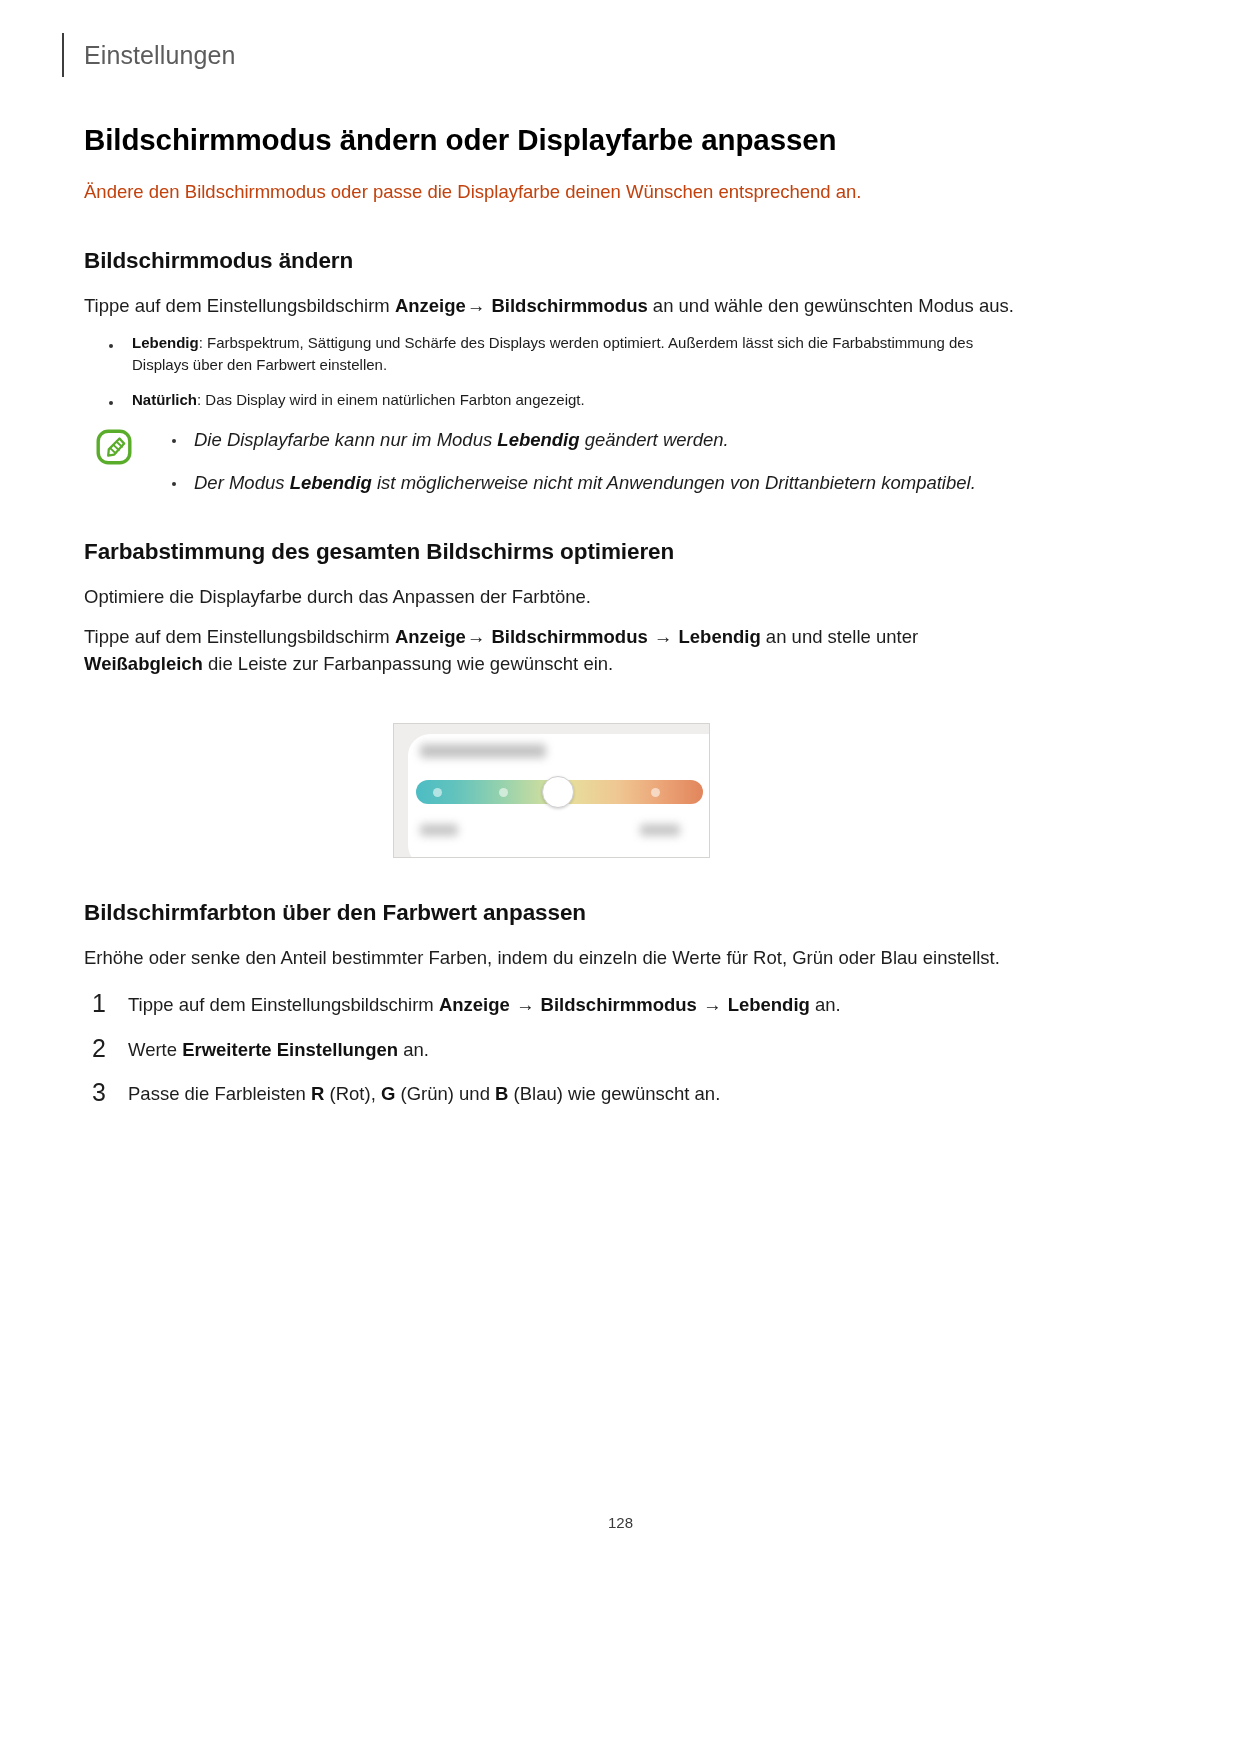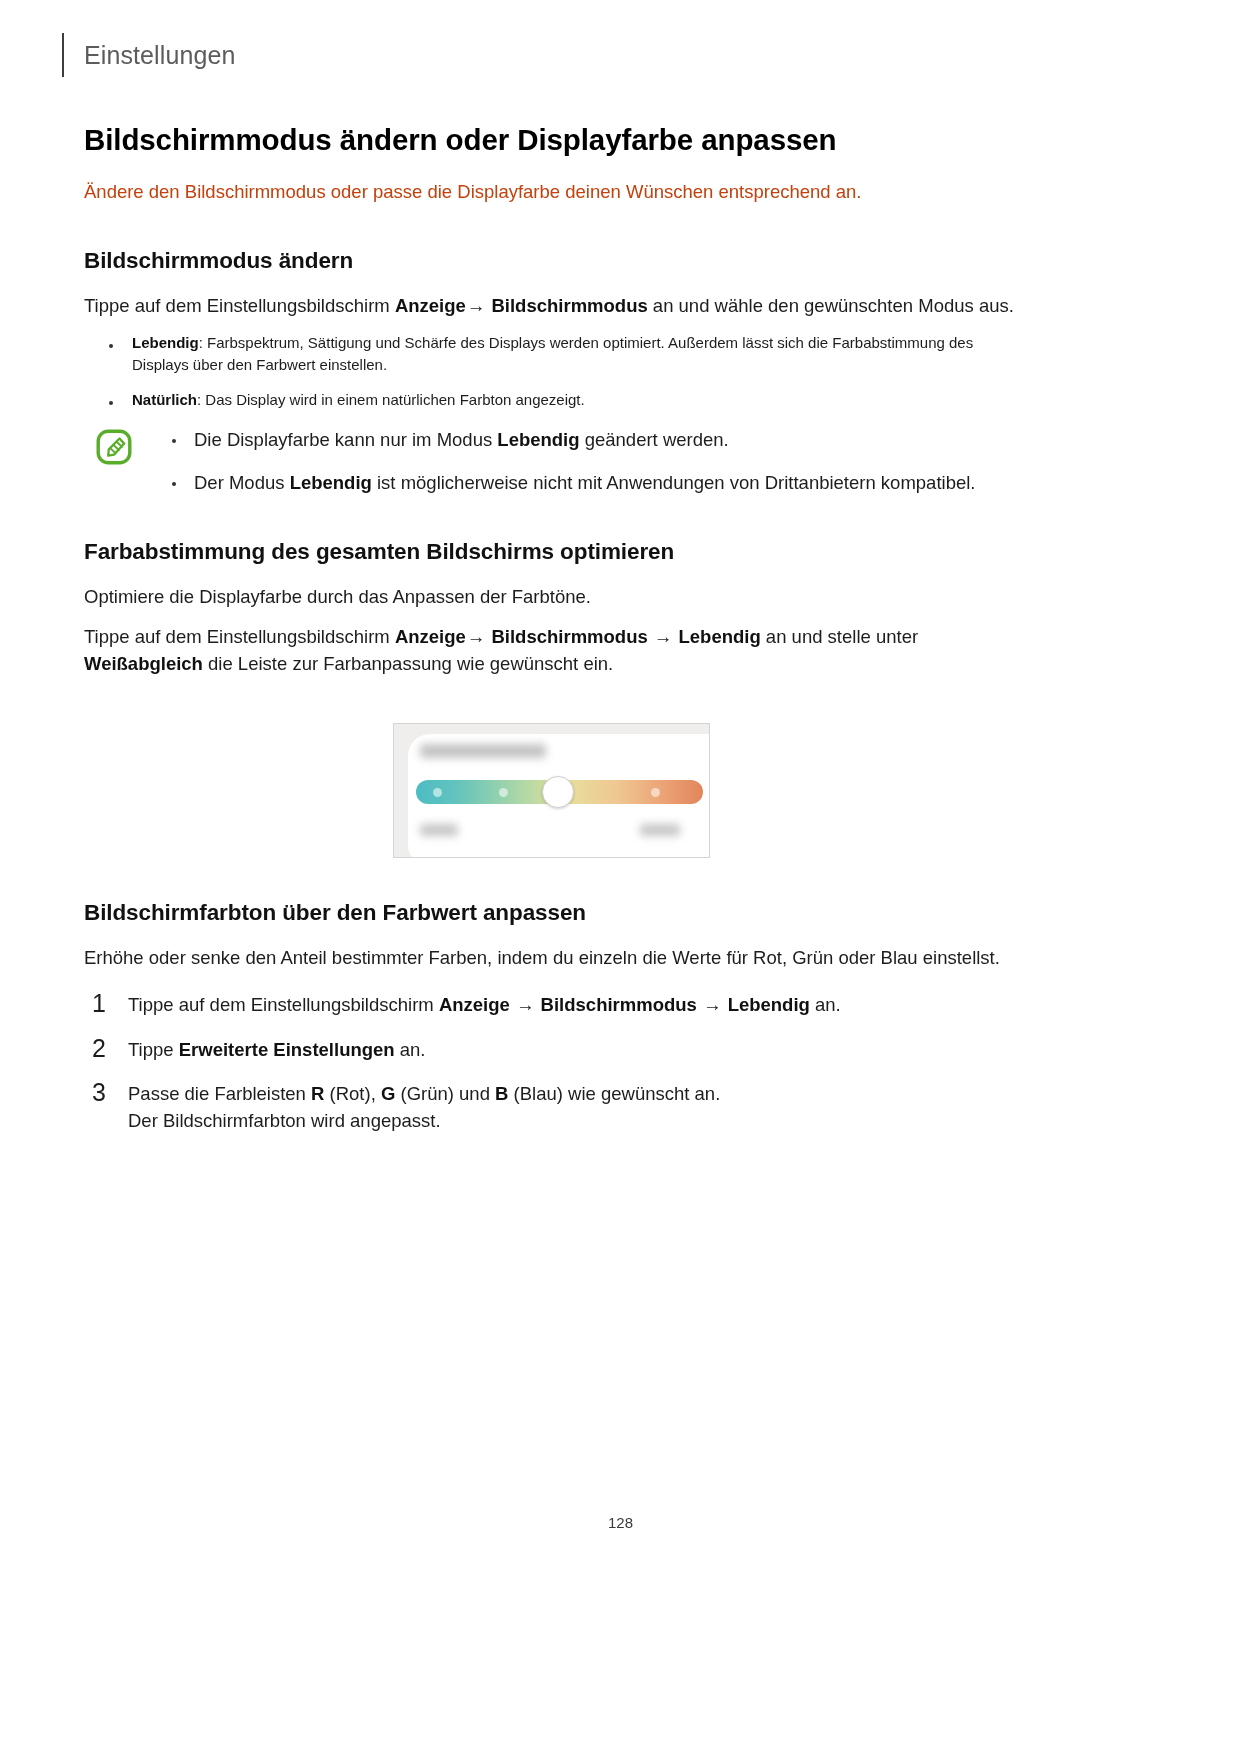--- a/index.html
+++ b/index.html
@@ -122,20 +122,21 @@
   }
   .note-icon {
     position: absolute;
     left: 12px;
     top: 2px;
     width: 36px;
     height: 36px;
   }
   .note ul {
     list-style: none;
+    font-style: italic;
   }
   .note ul > li {
     position: relative;
     padding-left: 40px;
     font-size: 18.5px;
     line-height: 1.45;
     margin-bottom: 16px;
     color: #1d1d1d;
   }
   .note ul > li::before {
@@ -352,26 +353,25 @@
     <h2 class="sec">Bildschirmfarbton über den Farbwert anpassen</h2>
     <p class="body">Erhöhe oder senke den Anteil bestimmter Farben, indem du einzeln die Werte für Rot, Grün oder Blau einstellst.</p>
 
     <ol class="steps">
       <li>
         <span class="num">1</span>
         <span>Tippe auf dem Einstellungsbildschirm </span><b>Anzeige</b> <span class="arr">→</span> <b>Bildschirmmodus</b> <span class="arr">→</span> <b>Lebendig</b><span> an.</span>
       </li>
       <li>
         <span class="num">2</span>
-        <span>Tippe </span><b>Erweiterte Einstellungen</b><span> an.</span>
+        <span>Werte </span><b>Erweiterte Einstellungen</b><span> an.</span>
       </li>
       <li>
         <span class="num">3</span>
         <span>Passe die Farbleisten </span><b>R</b><span> (Rot), </span><b>G</b><span> (Grün) und </span><b>B</b><span> (Blau) wie gewünscht an.</span>
-        <span class="step-sub">Der Bildschirmfarbton wird angepasst.</span>
       </li>
     </ol>
 
   </div>
 
   <div class="folio">128</div>
 
 </div>
 
 </body></html>

